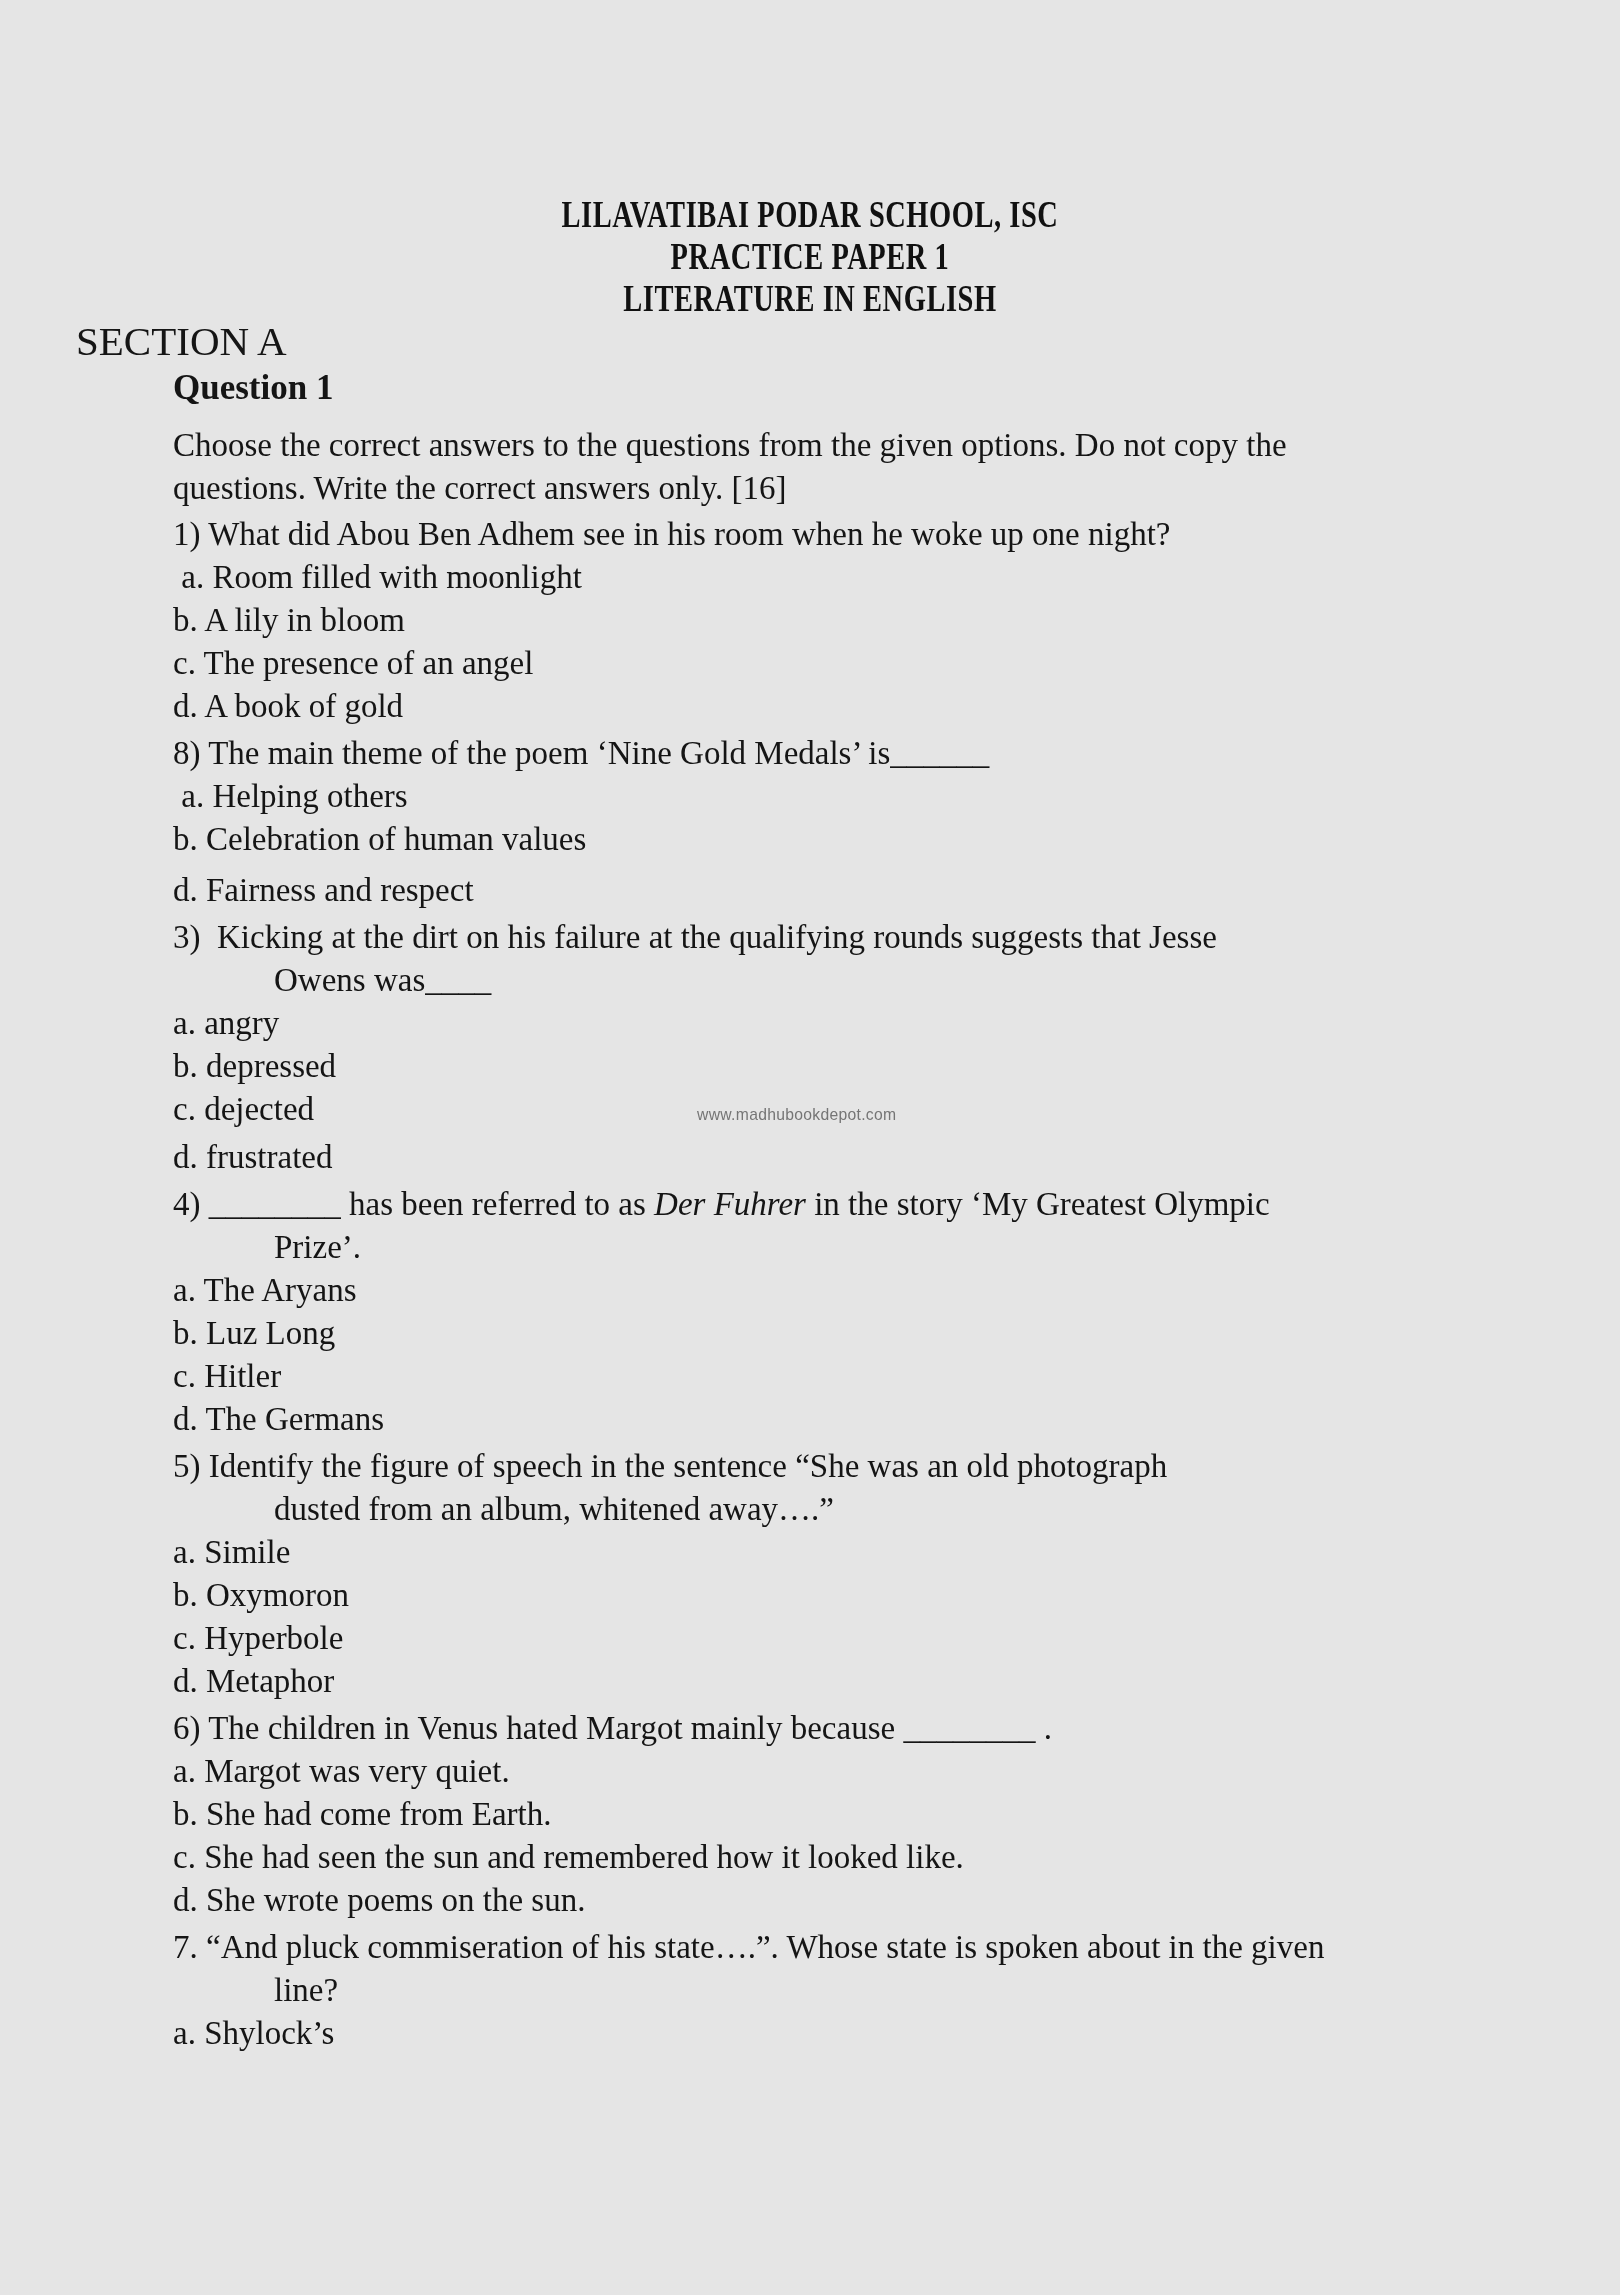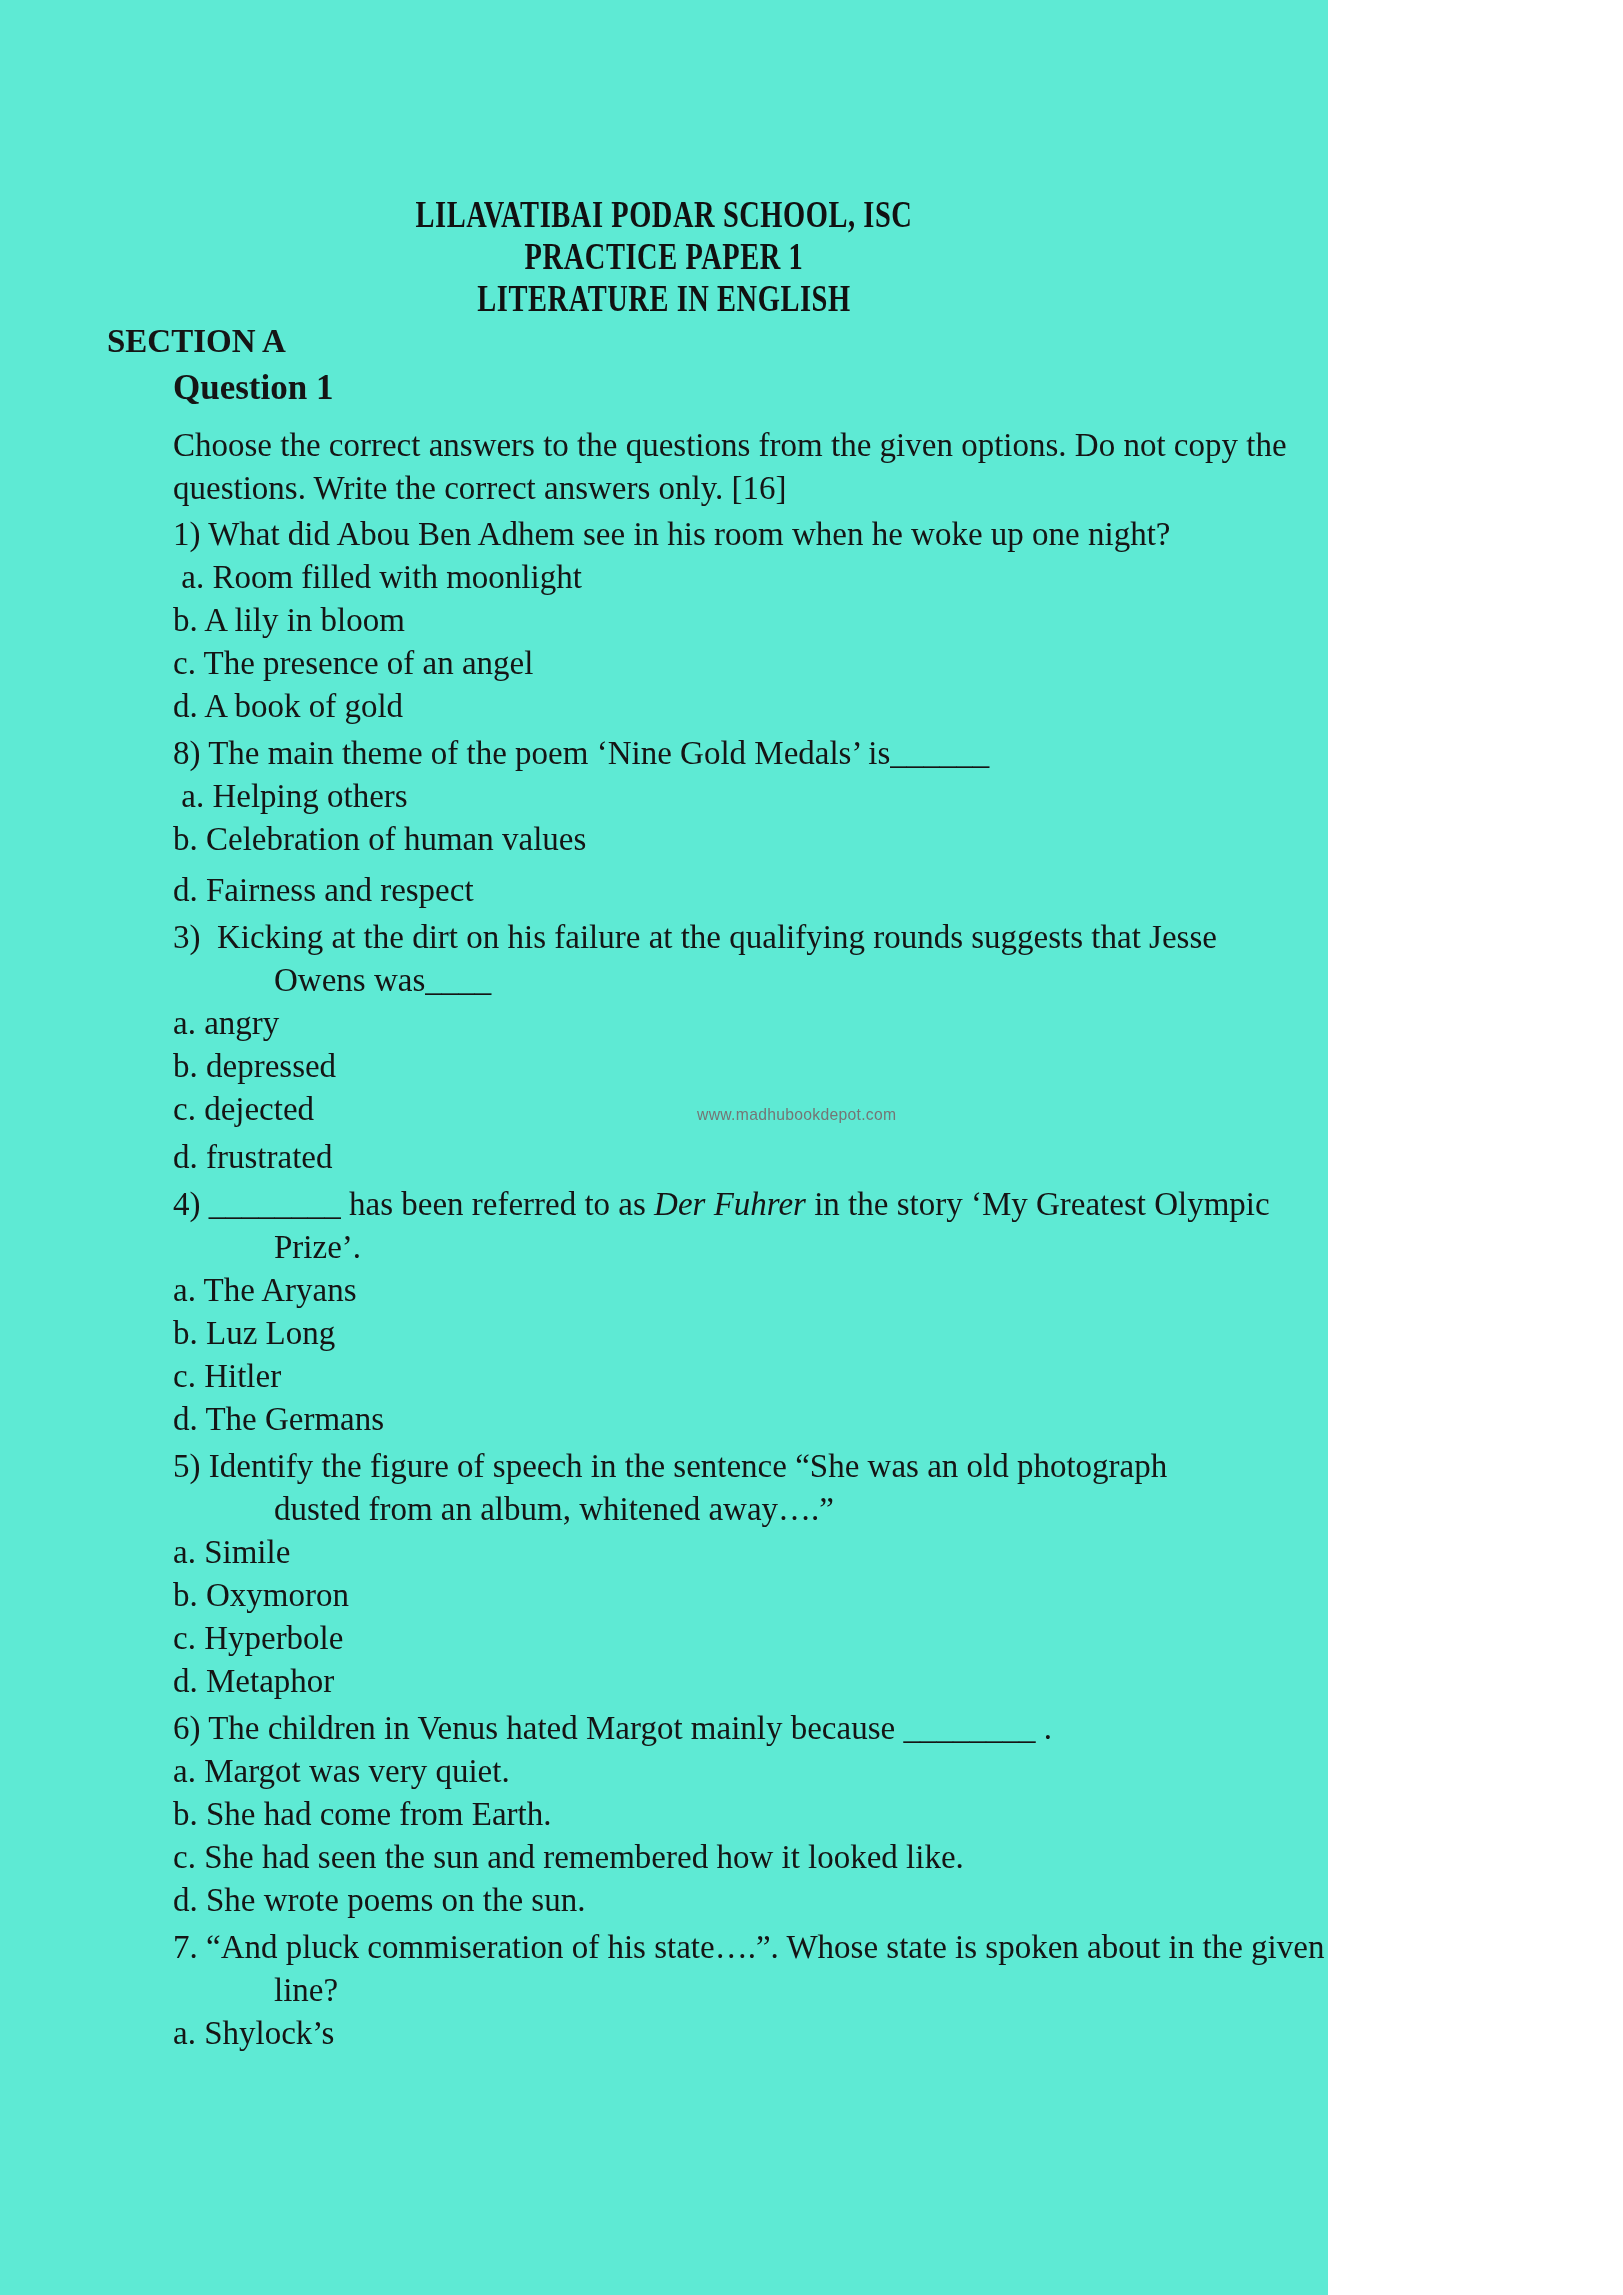--- a/index.html
+++ b/index.html
@@ -2,46 +2,46 @@
 <html style="font-size:10.5px"><head>
 <meta charset="utf-8">
 <style>
   html, body {
     margin: 0;
     padding: 0;
     background: #ffffff;
   }
   .page {
     position: relative;
-    width: 1328px;
+    width: 1620px;
     height: 2295px;
-    background: #5eead4;
+    background: #e5e5e5;
     overflow: hidden;
     font-family: "Liberation Serif", serif;
     color: #151515;
   }
   .doc-header {
     padding-top: 194px;
     text-align: center;
     font-weight: bold;
     font-size: 37px;
     line-height: 42px;
     color: #111111;
   }
   .title-line {
     transform: scaleX(0.77);
     transform-origin: 50% 50%;
     letter-spacing: 0.7px;
     white-space: pre;
   }
   .section-heading {
     margin: 0;
-    padding-left: 107px;
-    font-weight: bold;
-    font-size: 33px;
+    padding-left: 76px;
+    font-weight: normal;
+    font-size: 41px;
     line-height: 43px;
     white-space: pre;
   }
   .question-heading {
     margin: 2.6px 0 0 0;
     padding-left: 173px;
     font-weight: bold;
     font-size: 35px;
     line-height: 43px;
     white-space: pre;

